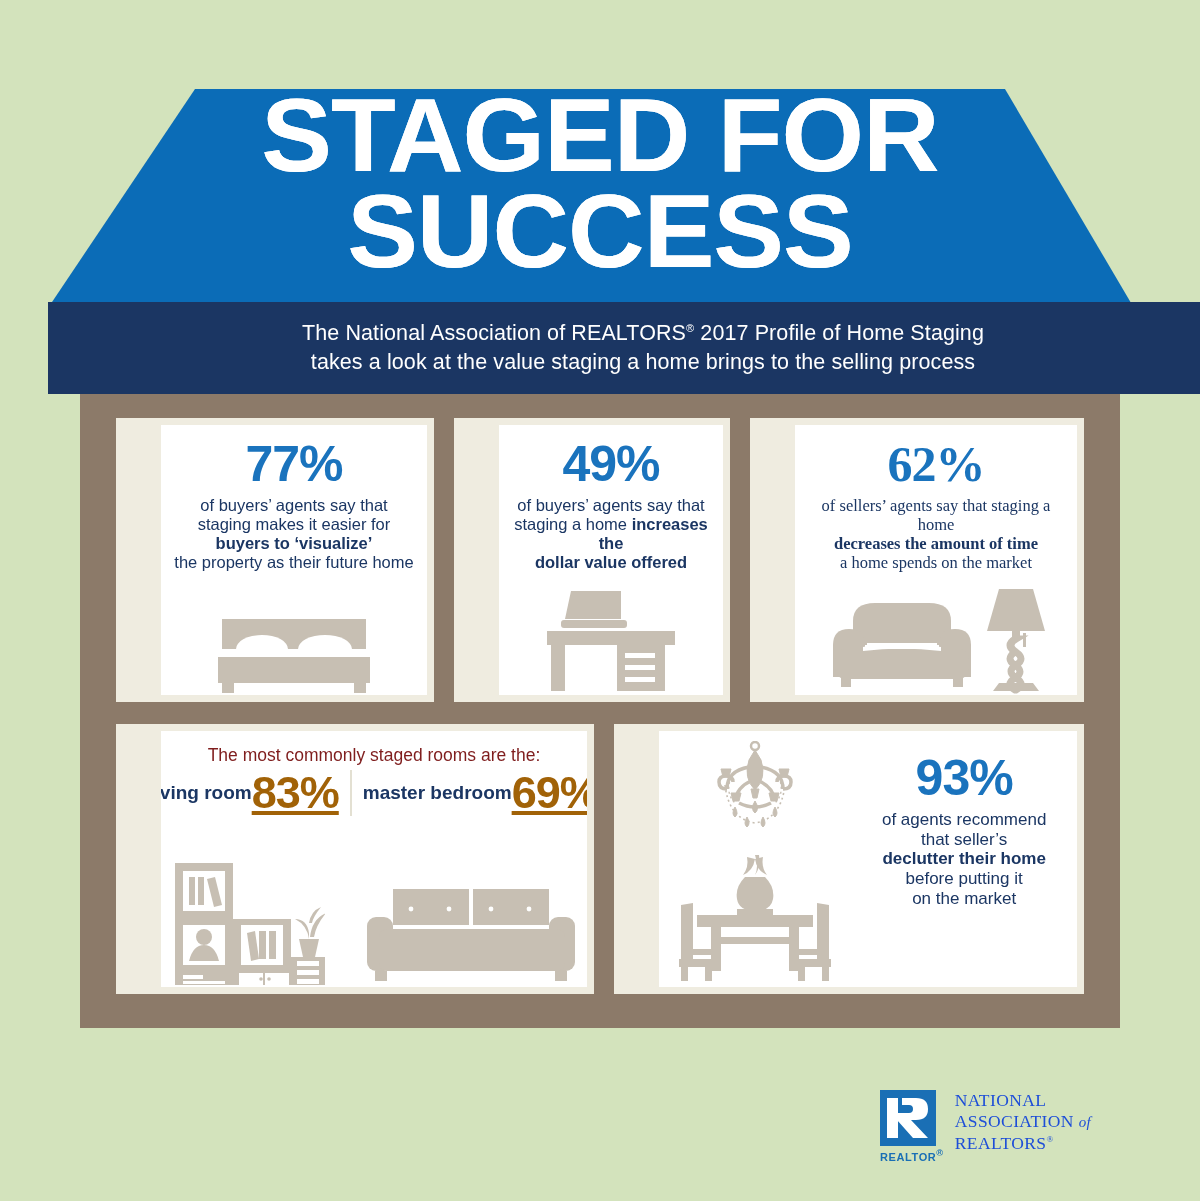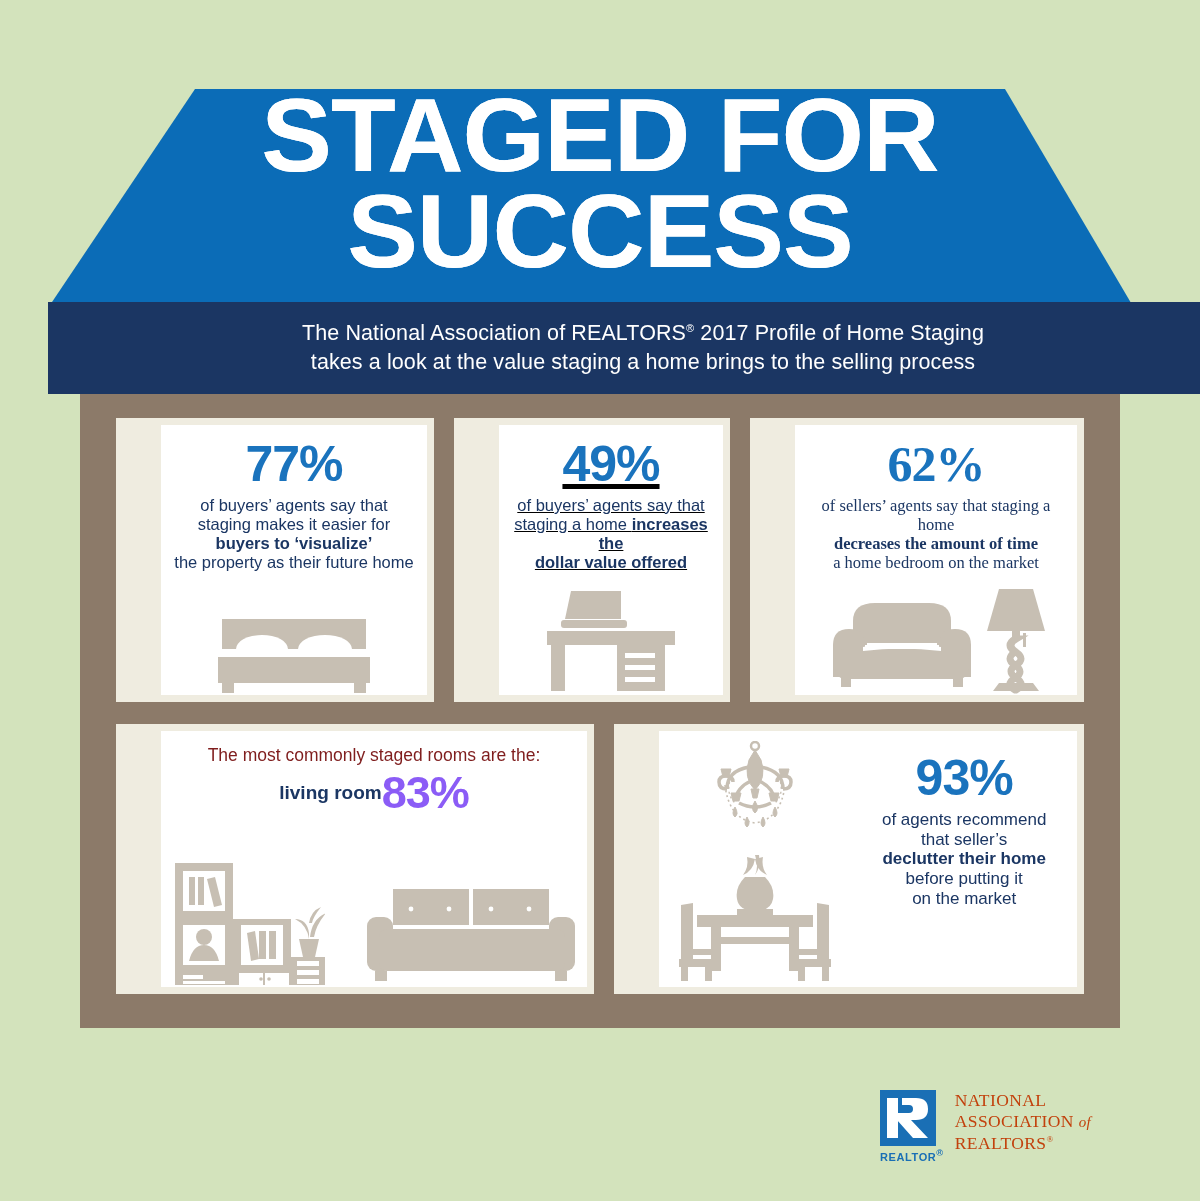--- a/index.html
+++ b/index.html
@@ -69,21 +69,21 @@
     background:#ffffff;
     flex:1;
     position:relative;
     display:flex;flex-direction:column;
     align-items:center;
     overflow:hidden;
     margin-left:38px;
   }
 
   .card.c1{width:318px;}
-  .card.c2{width:276px;text-decoration:underline;}
+  .card.c2{width:276px;}
   .card.c3{flex:1;font-family:Liberation Serif, serif;}
   .card.c4{width:478px;}
   .card.c5{flex:1;}
 
   
   .pct{
     color:#1a73bd;
     font-weight:bold;
     font-size:50px;
     line-height:1;
@@ -118,22 +118,23 @@
   .room-col{
     display:flex;flex-direction:row;align-items:center;
     padding:0 11px;
   }
   .room-col + .room-col{border-left:2px solid #e3e0d2;}
   .room-name{
     color:#1b3663;font-weight:bold;font-size:19px;line-height:1.1;
     white-space:nowrap;
   }
   .room-pct{
-    color:#8b5cf6;font-weight:bold;font-size:45px;line-height:1.02;
+    color:#a16207;font-weight:bold;font-size:45px;line-height:1.02;
     letter-spacing:-1px;
+    text-decoration:underline;
   }
   .rooms-icons{
     margin-top:auto;width:100%;
     display:flex;align-items:flex-end;justify-content:space-between;
     padding:0 10px 0 12px;box-sizing:border-box;
   }
 
   
   .c5 .card-inner{flex-direction:row;align-items:stretch;}
   .decl-left{
@@ -155,21 +156,21 @@
   #logo-mark{
     width:56px;height:56px;background:#1a6fb5;position:relative;
     display:block;
   }
   #logo-realtor{
     color:#1a6fb5;font-size:11px;font-weight:bold;letter-spacing:.6px;
     margin-top:2px;text-align:right;
   }
   #logo-words{
     font-family:"Liberation Serif", serif;
-    color:#c2410c;
+    color:#1d4ed8;
     font-size:17.5px;line-height:1.22;letter-spacing:.4px;
   }
   #logo-words .wl{display:block;white-space:nowrap;}
   #logo-words i{font-style:italic;font-size:15px;}
   #logo-words sup{font-size:9px;vertical-align:super;}
 </style>
 </head>
 <body>
 
 <svg id="roof-shape" viewBox="0 0 1200 310" preserveAspectRatio="none" aria-hidden="true">
@@ -245,21 +246,21 @@
           </div>
         </div>
       </div>
 
       <div class="card c3">
         <div class="card-inner">
           <div class="pct">62%</div>
           <div class="blurb">
             <span>of sellers’ agents say that staging a home</span><br>
             <b>decreases the amount of time</b><br>
-            <span>a home bedroom on the market</span>
+            <span>a home spends on the market</span>
           </div>
           <div class="icon-wrap">
             <svg width="250" height="112" viewBox="0 0 250 112">
               <g fill="#c7bfb3">
 
                 <path d="M42 38 q0 -18 22 -18 h54 q22 0 22 18 v24 h-98 z"></path>
                 <path d="M22 62 q0 -16 16 -16 q16 0 16 16 v32 h-32 z"></path>
                 <path d="M128 62 q0 -16 16 -16 q16 0 16 16 v32 h-32 z"></path>
                 <rect x="24" y="66" width="134" height="30" rx="10"></rect>
                 <rect x="30" y="94" width="10" height="10"></rect>
@@ -281,20 +282,24 @@
 
     <div class="row bot">
 
       <div class="card c4">
         <div class="card-inner">
           <div class="rooms-head">The most commonly staged rooms are the:</div>
           <div class="rooms-row">
             <div class="room-col">
               <div class="room-name">living room</div>
               <div class="room-pct">83%</div>
+            </div>
+            <div class="room-col">
+              <div class="room-name">master bedroom</div>
+              <div class="room-pct">69%</div>
             </div>
           </div>
 
           <div class="rooms-icons">
 
             <svg width="152" height="126" viewBox="0 0 152 126">
               <g fill="#c7bfb3">
                 <rect x="2" y="2" width="58" height="56"></rect>
                 <rect x="10" y="10" width="42" height="40" fill="#ffffff"></rect>
                 <rect x="16" y="16" width="6" height="28"></rect>

